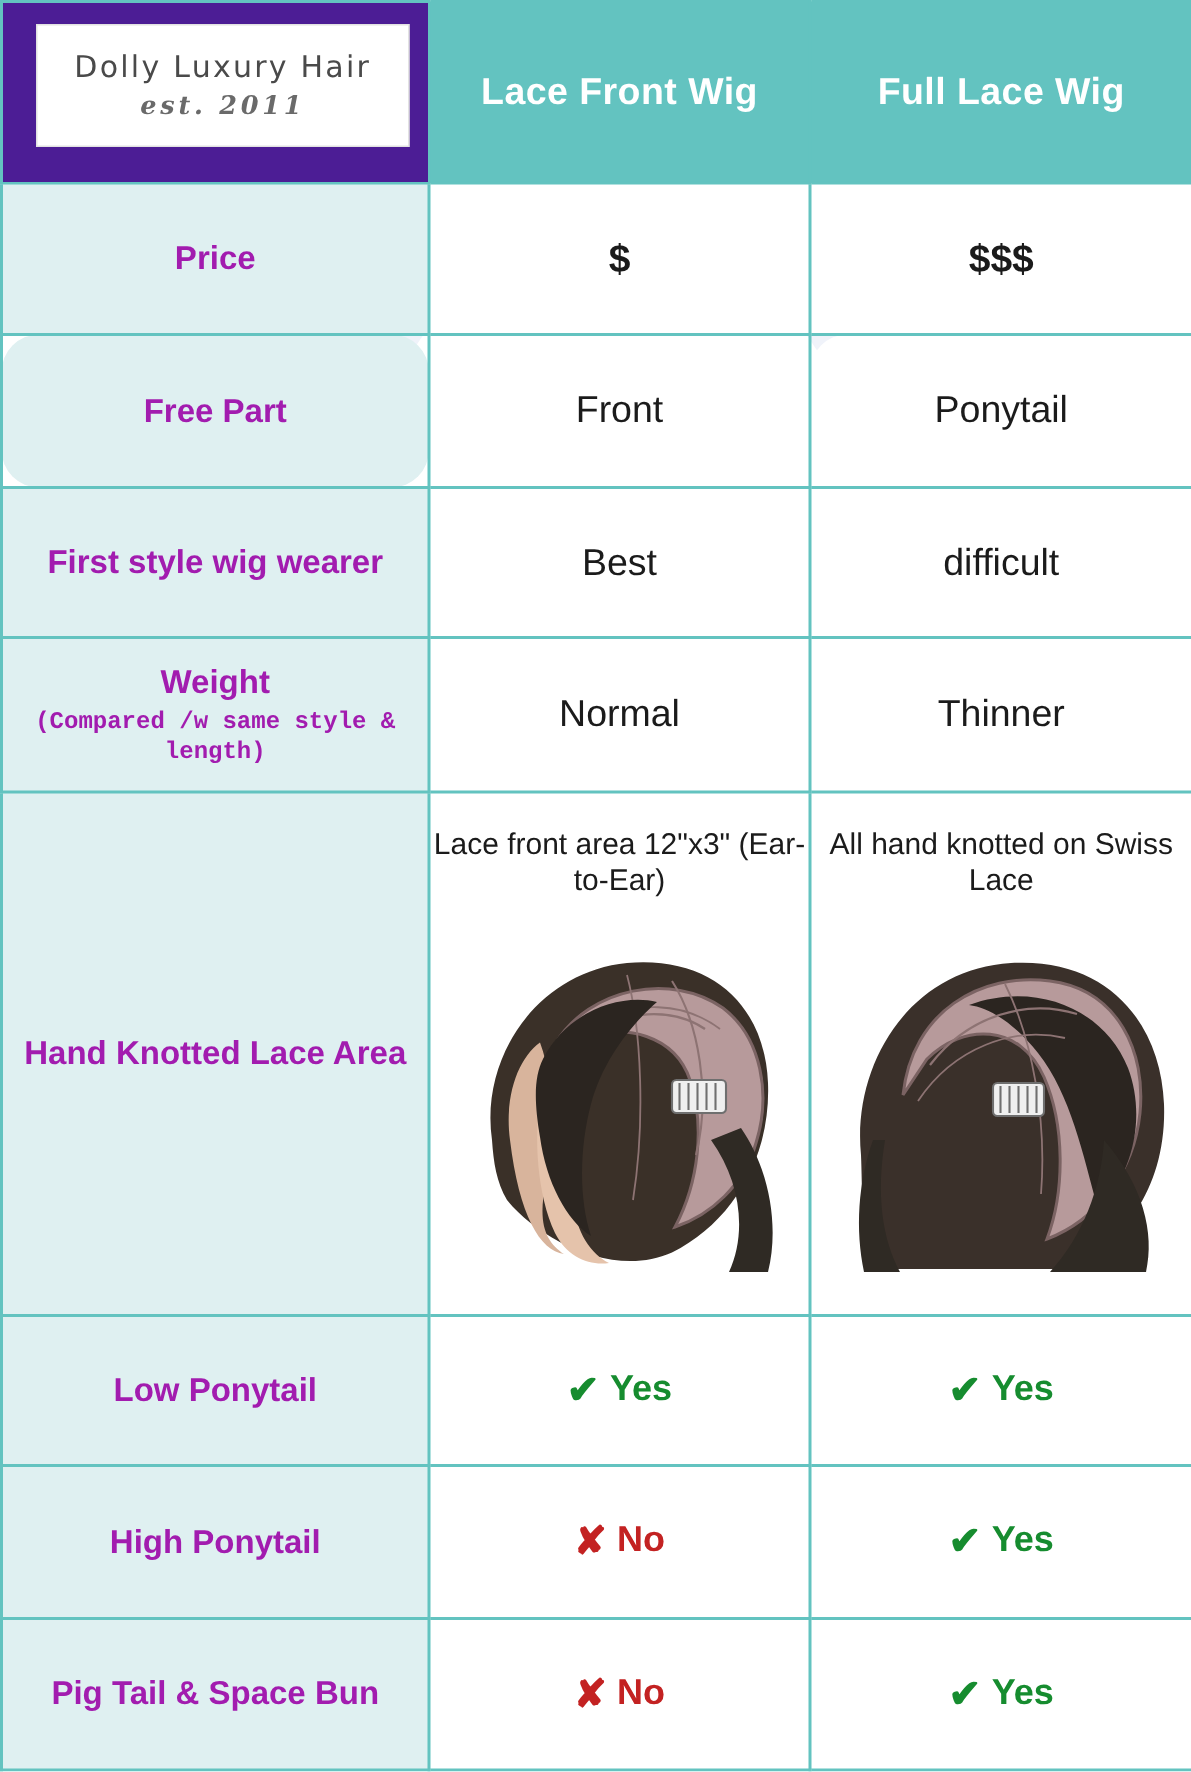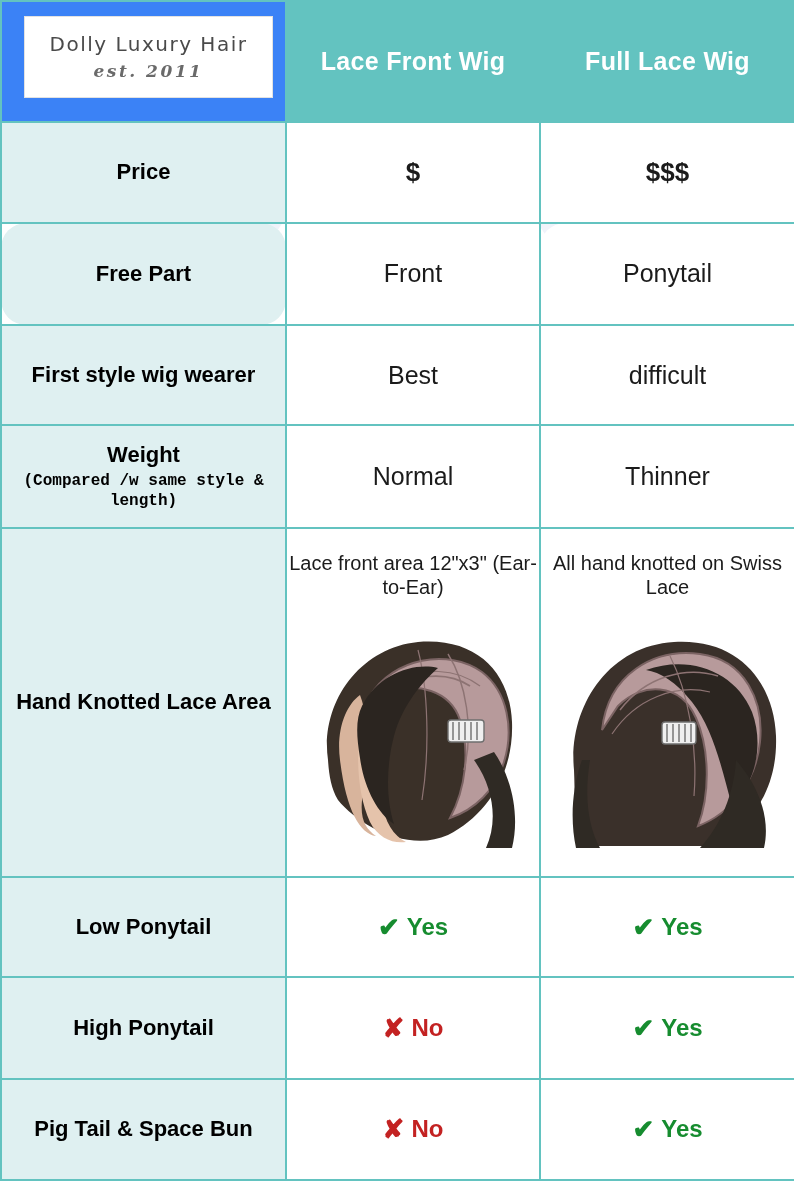--- a/index.html
+++ b/index.html
@@ -73,21 +73,21 @@
   .hdr {
     background: #63c3c0;
     height: 110px;
     color: #ffffff;
     font-size: 25px;
     font-weight: bold;
     letter-spacing: .3px;
     line-height: 1.25;
   }
   .hdr-logo-cell {
-    background: #3b82f6;
+    background: #4c1d95;
     position: relative;
     margin-top: 12px;
   }
   .logo-box {
     position: absolute;
     left: 22px;
     top: 14px;
     width: 247px;
     height: 80px;
     background: #ffffff;
@@ -109,21 +109,21 @@
     font-size: 17px;
     color: #6a6a6a;
     letter-spacing: 2.5px;
     margin-top: 4px;
     font-style: italic;
   }
 
   
   .lbl {
     background: #dff0f1;
-    color: #000000;
+    color: #a21caf;
     font-weight: bold;
     font-size: 22px;
     line-height: 1.2;
   }
   .lbl .sub {
     display: block;
     font-size: 16px;
     font-weight: bold;
     line-height: 1.25;
     margin-top: 3px;

